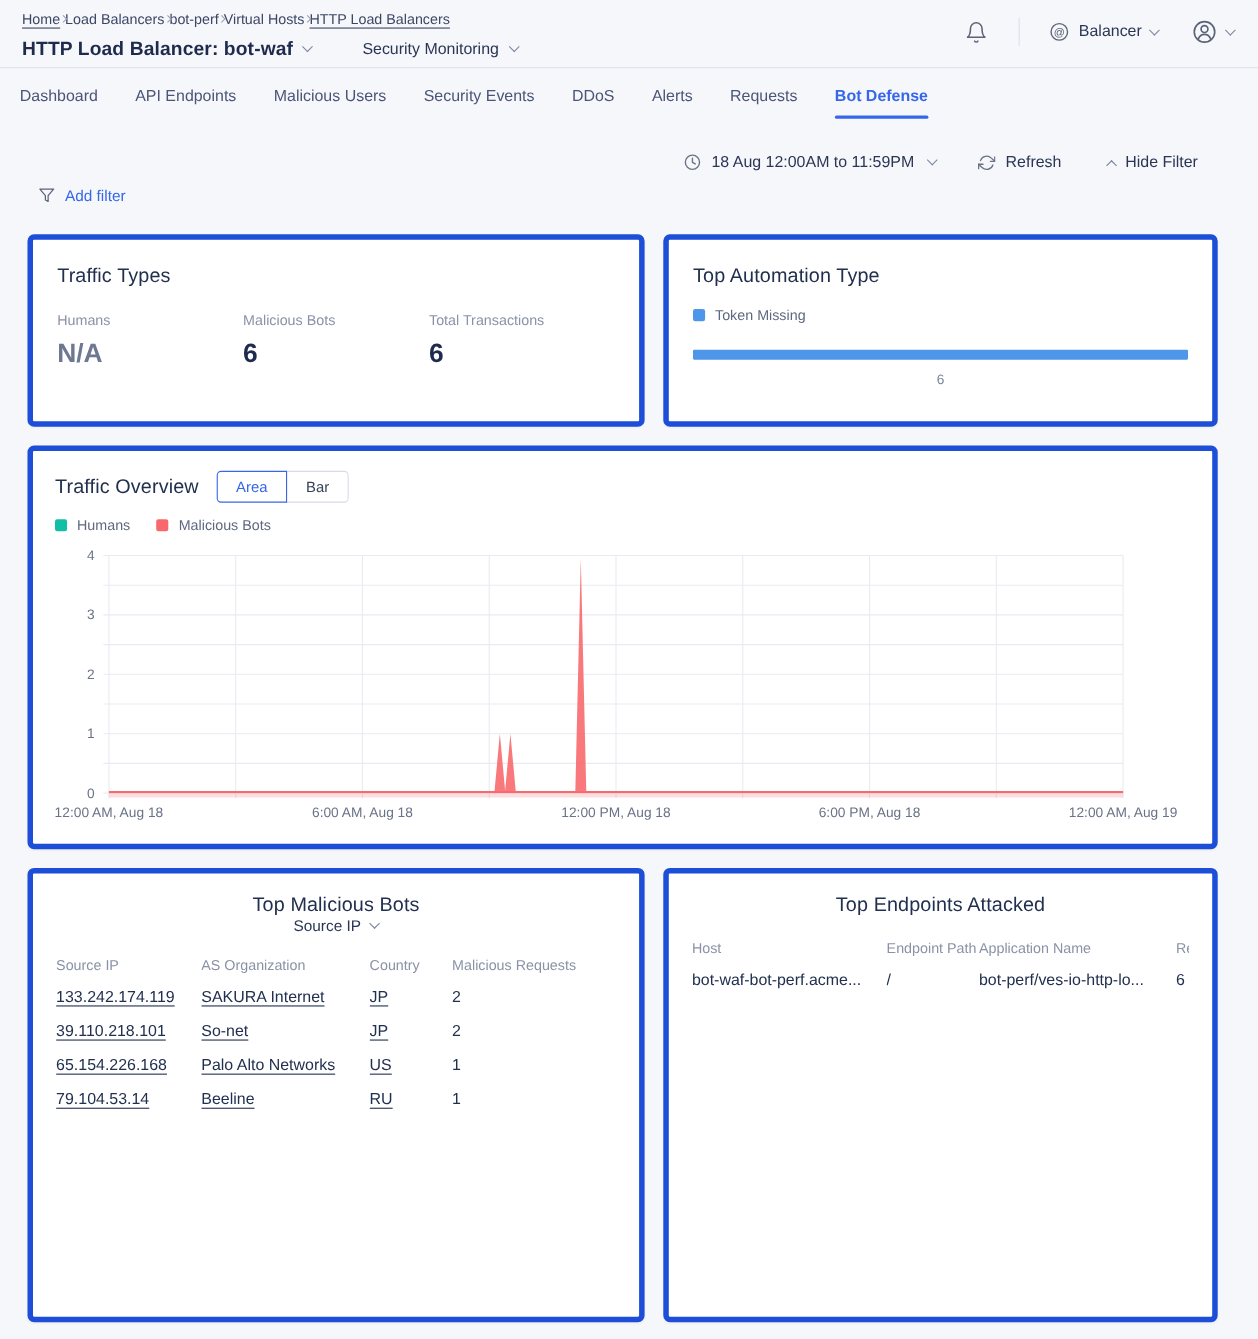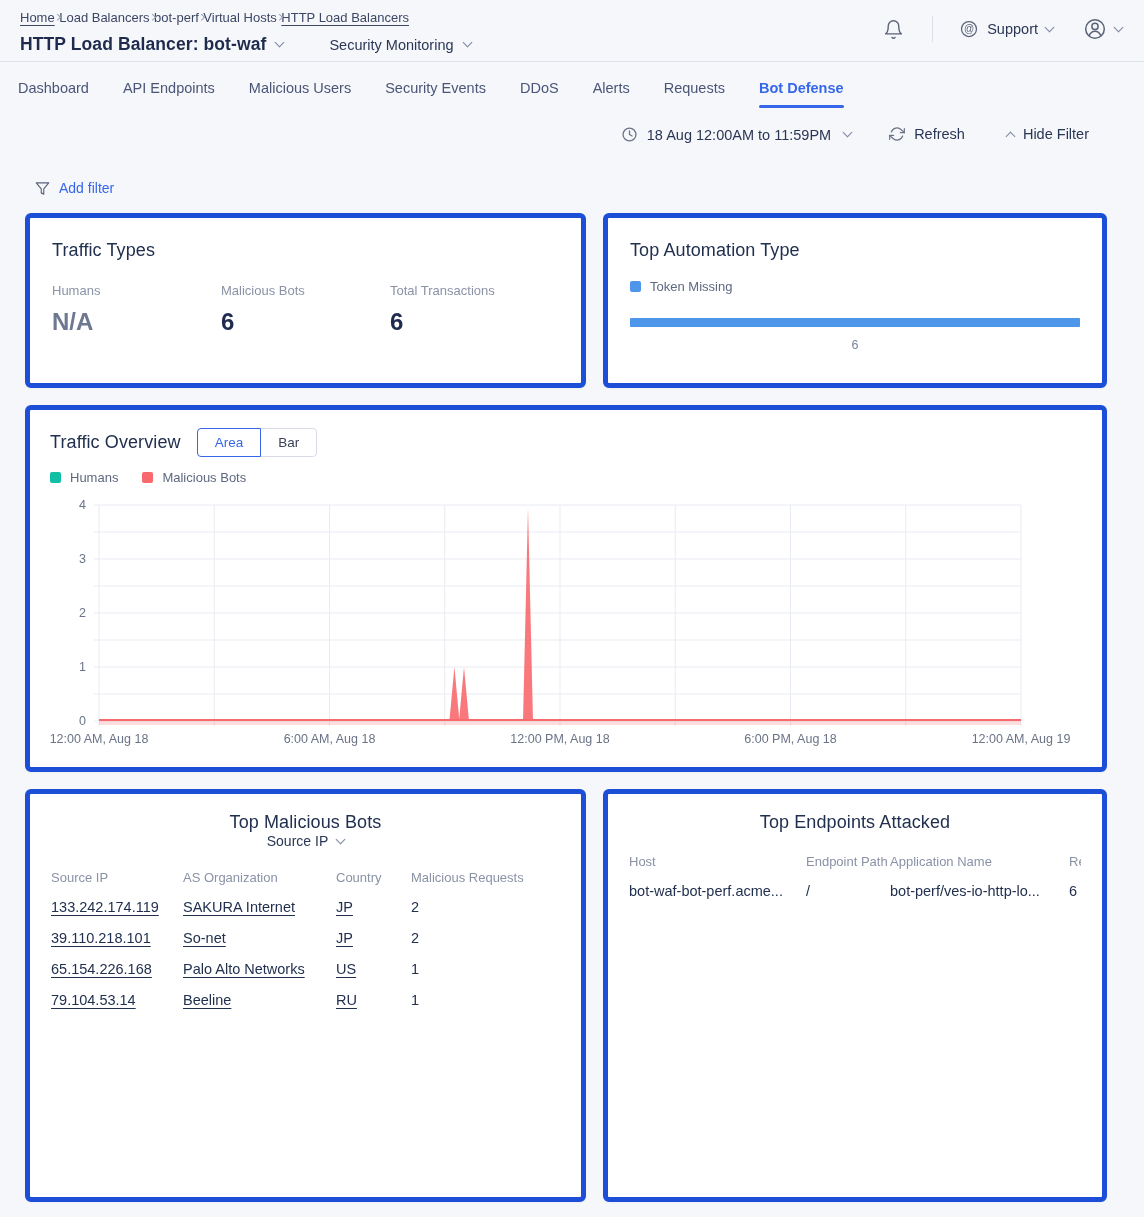--- a/index.html
+++ b/index.html
@@ -30,24 +30,24 @@
   .chev { display:inline-block; width:7px; height:7px; border-right:1.6px solid #7C87A0; border-bottom:1.6px solid #7C87A0; }
   .chev.down { transform:rotate(45deg); margin-top:-4px; }
   .chev.up { transform:rotate(-135deg); margin-top:4px; }
   .chev.right { width:4.5px; height:4.5px; transform:rotate(-45deg); border-color:#9AA1B3; }
   
   .tabbar { display:flex; gap:34px; padding:0 0 0 18px; height:46px; align-items:flex-end; }
   .tab { font-size:14.5px; color:#4A5578; padding:10px 0 12px 0; position:relative; cursor:pointer; white-space:nowrap; }
   .tab.active { font-weight:700; }
   .tab-underline { position:absolute; left:0; right:0; bottom:0; height:3px; border-radius:2px; }
   
-  .filter-bar { display:flex; justify-content:flex-end; align-items:flex-start; gap:38px; padding-right:55px; margin-top:18px; height:30px; }
+  .filter-bar { display:flex; justify-content:flex-end; align-items:flex-end; gap:38px; padding-right:55px; margin-top:18px; height:30px; }
   .fgroup { display:flex; align-items:center; gap:9px; cursor:pointer; font-size:14.5px; color:#2A3655; }
   .fgroup .chev { margin-left:4px; }
-  .addfilter-row { display:flex; align-items:flex-end; gap:9px; margin-top:14px; height:26px; padding-left:35px; cursor:pointer; }
+  .addfilter-row { display:flex; align-items:flex-start; gap:9px; margin-top:14px; height:26px; padding-left:35px; cursor:pointer; }
   .addfilter-label { font-size:14px; }
   
   .cards { margin-top:17px; padding:0 37px 14px 25px; display:grid; grid-template-columns:1fr 1fr; gap:17px; }
   .card { background:#fff; border:5px solid #1d4ed8; border-radius:6px; box-shadow:0 1px 2px rgba(30,40,70,.04); }
   .card.full { grid-column:1 / -1; }
   .card-h1 { height:175px; padding:22px 22px; }
   .card-h2 { height:367px; padding:18px 20px; }
   .card-h3 { height:413px; padding:18px 21px; }
   .card-title { font-size:18px; font-weight:500; color:#22304F; letter-spacing:.1px; }
   
@@ -113,21 +113,21 @@
         </svg>
     </span>
     <span class="v-divider"></span>
     <span class="support-group">
       <span class="icon">
         <svg width="20" height="20" viewBox="0 0 24 24">
             <circle cx="12" cy="12" r="9" fill="none" stroke="#5A6378" stroke-width="1.5"></circle>
             <text x="12" y="16" text-anchor="middle" font-size="12" fill="#5A6378" font-family="Liberation Sans, DejaVu Sans, sans-serif">@</text>
           </svg>
       </span>
-      <span class="support-label">Support</span>
+      <span class="support-label">Balancer</span>
       <span class="chev down"></span>
     </span>
     <span class="account-group">
       <span class="icon">
         <svg width="24" height="24" viewBox="0 0 24 24" fill="none" stroke="#5A6378" stroke-width="1.5" stroke-linecap="round">
             <circle cx="12" cy="12" r="9.3"></circle>
             <circle cx="12" cy="9.4" r="3.1"></circle>
             <path d="M6.2 18.6c1.3-3 3.4-4.3 5.8-4.3s4.5 1.3 5.8 4.3"></path>
           </svg>
       </span>

